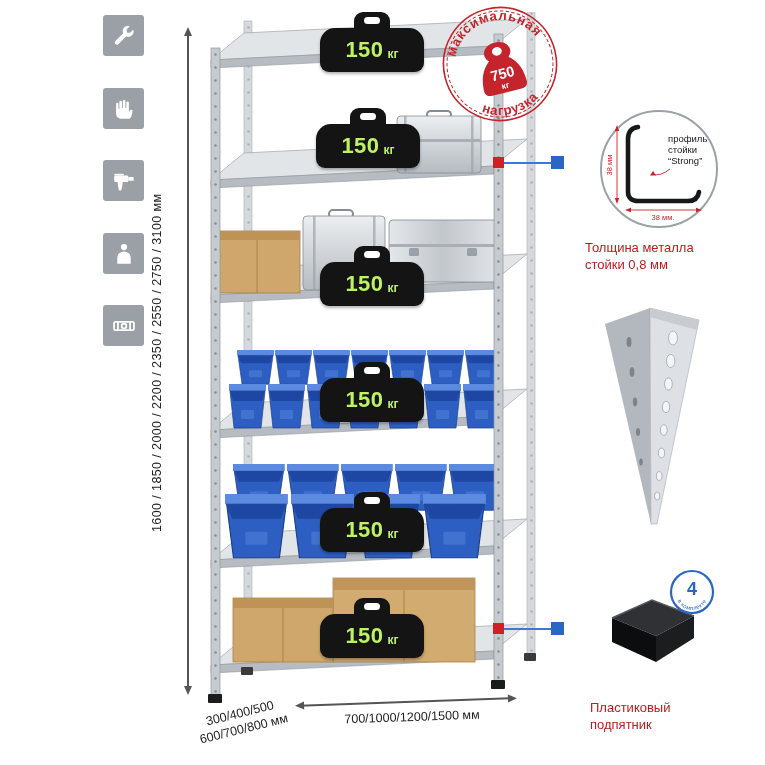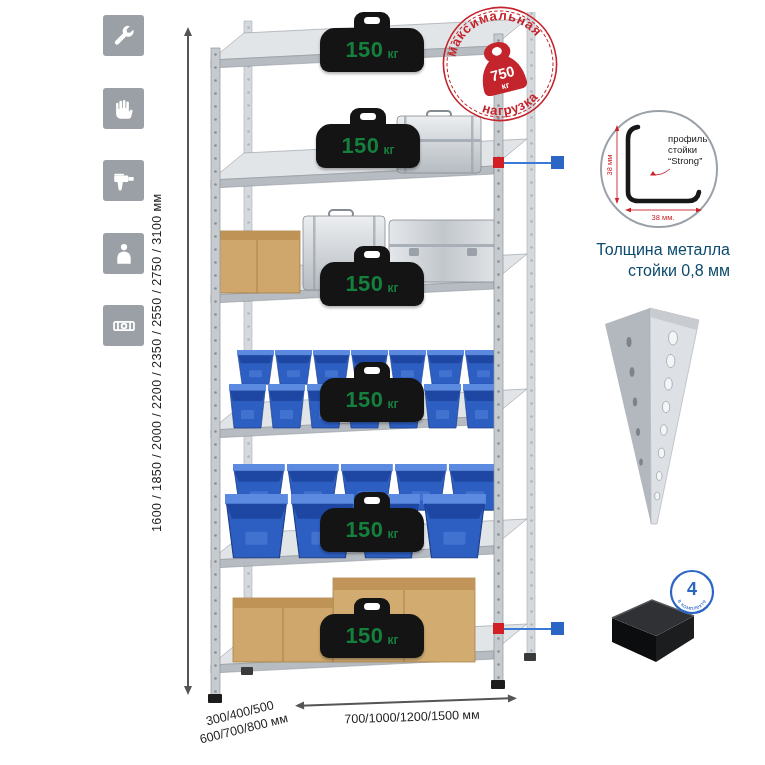--- a/index.html
+++ b/index.html
@@ -17,35 +17,35 @@
   .vdim-text{position:absolute;left:150px;top:58px;height:610px;display:flex;align-items:center;justify-content:center;
              writing-mode:vertical-rl;transform:rotate(180deg);font-size:12.5px;color:#222;letter-spacing:.4px;}
 
   
   .rack{position:absolute;left:195px;top:12px;}
 
   
   .weight{position:absolute;width:104px;text-align:center;z-index:5;}
   .weight .knob{width:36px;height:16px;margin:0 auto;background:#141414;border-radius:9px 9px 0 0;position:relative;}
   .weight .knob::after{content:"";position:absolute;left:10px;top:5px;width:16px;height:7px;background:#fff;border-radius:4px;}
-  .weight .body{height:44px;background:#141414;border-radius:15px 15px 9px 9px;display:flex;align-items:center;justify-content:center;gap:4px;color:#15803d;box-shadow:0 2px 3px rgba(0,0,0,.3);}
+  .weight .body{height:44px;background:#141414;border-radius:15px 15px 9px 9px;display:flex;align-items:center;justify-content:center;gap:4px;color:#bef264;box-shadow:0 2px 3px rgba(0,0,0,.3);}
   .weight .wv{font-size:22px;font-weight:bold;letter-spacing:.5px;}
   .weight .wu{font-size:12px;font-weight:bold;margin-top:7px;}
 
   
   .stamp{position:absolute;left:440px;top:4px;width:120px;height:120px;transform:rotate(-14deg);z-index:6;}
 
   
   .marker-red{position:absolute;width:11px;height:11px;background:#d21f26;z-index:7;}
   .marker-blue{position:absolute;width:13px;height:13px;background:#2b66c4;z-index:7;}
   .callout-line{position:absolute;height:2px;background:#3c79d6;z-index:6;}
 
   
   .profile-circle{position:absolute;left:600px;top:110px;width:114px;height:114px;border:2px solid #9aa1a8;border-radius:50%;background:#fff;}
-  .caption{position:absolute;text-align:right;font-size:16px;color:#0c4a6e;line-height:1.3;}
+  .caption{position:absolute;text-align:left;font-size:13px;color:#b91c1c;line-height:1.3;}
   .post-illu{position:absolute;left:593px;top:300px;}
   .foot-illu{position:absolute;left:600px;top:578px;}
   .foot-badge{position:absolute;left:668px;top:568px;z-index:8;}
 
   
   .harrow{position:absolute;left:300px;top:701px;width:212px;height:2px;background:#555;transform:rotate(-2deg);}
   .harrow::before{content:"";position:absolute;left:-9px;top:-3.5px;border:4.5px solid transparent;border-right:9px solid #555;}
   .harrow::after{content:"";position:absolute;right:-9px;top:-3.5px;border:4.5px solid transparent;border-left:9px solid #555;}
   .wlabel{position:absolute;left:312px;top:710px;width:200px;text-align:center;font-size:12.5px;color:#222;transform:rotate(-2deg);}
   .dlabel{position:absolute;left:181px;top:706px;width:122px;text-align:center;font-size:12.5px;color:#222;line-height:1.25;transform:rotate(-14deg);}
@@ -337,20 +337,24 @@
   <div class="foot-badge">
     <svg width="48" height="48" viewBox="0 0 48 48">
       <defs>
           <path id="arcF" d="M 8 26 A 16 16 0 0 0 40 26"></path>
         </defs>
       <circle cx="24" cy="24" r="21" fill="#fff" stroke="#2b66c4" stroke-width="2.2"></circle>
       <text x="24" y="27" text-anchor="middle" font-size="18" font-weight="bold" fill="#2b66c4">4</text>
       <text font-size="5.6" fill="#2b66c4" letter-spacing="0.4"><textPath href="#arcF" startOffset="50%" text-anchor="middle">в комплекте</textPath></text>
     </svg>
   </div>
+  <div class="caption" style="left:590px;top:700px;width:135px">
+    <div>Пластиковый</div>
+    <div>подпятник</div>
+  </div>
 
   <div class="dlabel">
     <div>300/400/500</div>
     <div>600/700/800 мм</div>
   </div>
   <div class="harrow"></div>
   <div class="wlabel">700/1000/1200/1500 мм</div>
 
 </div>
 

